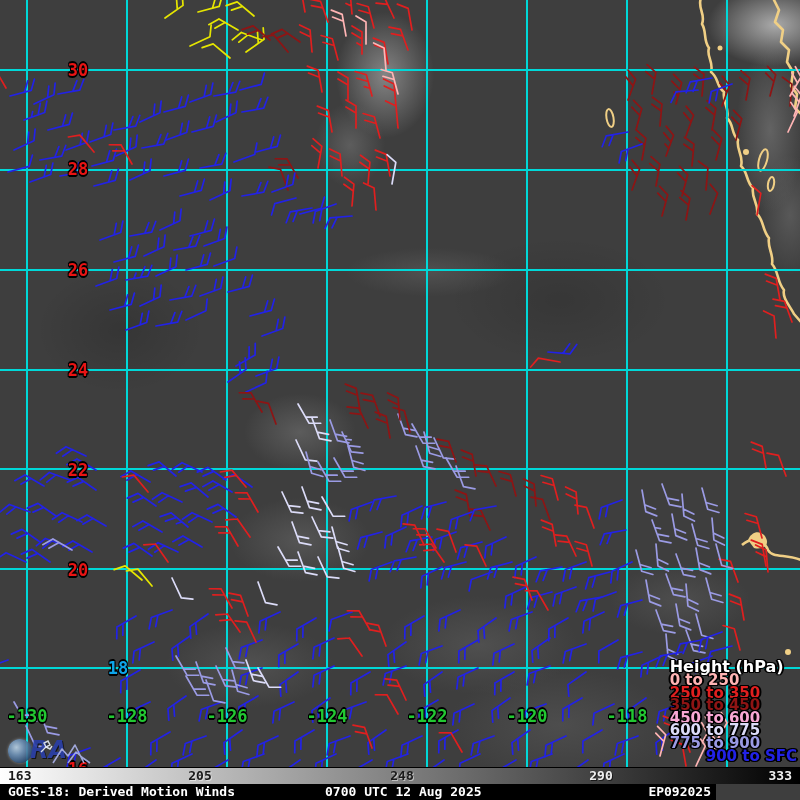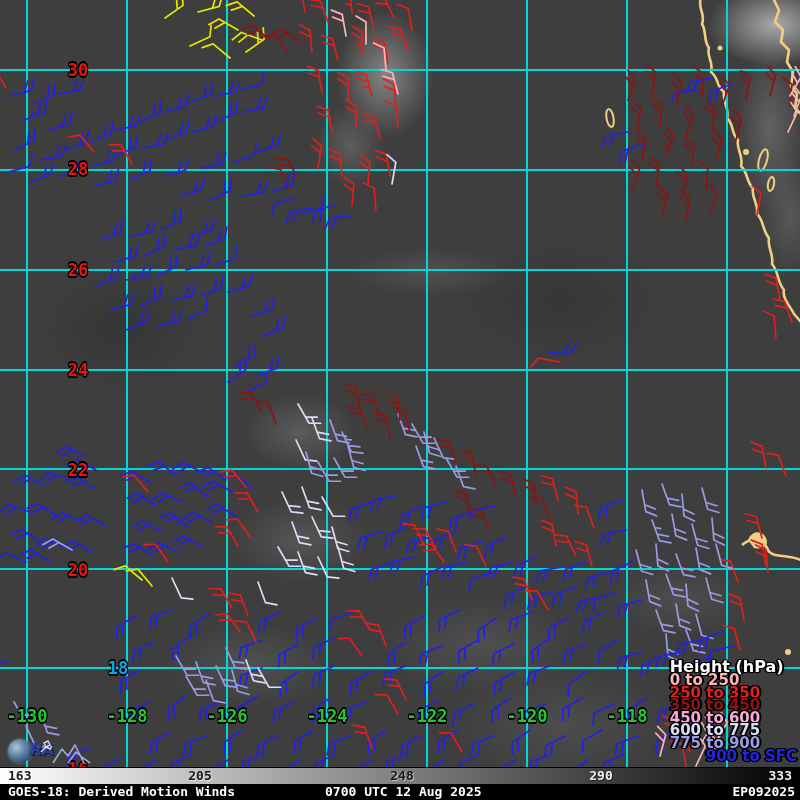--- a/index.html
+++ b/index.html
@@ -31,28 +31,28 @@
     text-shadow:-1px -1px 0 #000,1px -1px 0 #000,-1px 1px 0 #000,1px 1px 0 #000,0 2px 0 #000,0 -2px 0 #000;}
   #legend{position:absolute;right:3px;top:660px;text-align:left;
     font-family:"DejaVu Sans",sans-serif;font-weight:bold;font-size:15px;line-height:12.6px;
     letter-spacing:0;}
   #legend .row, #legend .title{
     text-shadow:-1px -1px 0 #000,1px -1px 0 #000,-1px 1px 0 #000,1px 1px 0 #000,-2px 0 0 #000,2px 0 0 #000;}
   #legend .title{color:#fff;font-size:16px;line-height:14px;}
   #colorbar{position:absolute;left:0;top:767px;width:800px;height:17px;
     background:linear-gradient(to right,#ffffff,#000000);border-top:1px solid #000;box-sizing:border-box;}
   #colorbar .cb{position:absolute;top:0px;font-weight:bold;font-size:13px;line-height:16px;}
-  #statusbar{position:absolute;left:0;top:784px;width:800px;height:16px;background:#000;}
+  #statusbar{position:absolute;left:0;top:784px;width:716px;height:16px;background:#000;}
   #statusbar span{position:absolute;top:0;color:#fff;font-weight:bold;font-size:13px;line-height:16px;white-space:pre;}
   #cira{position:absolute;left:2px;top:733px;width:86px;height:34px;opacity:.9;}
   #cira .globe{position:absolute;left:6px;top:6px;width:24px;height:24px;border-radius:50%;
     background:radial-gradient(circle at 35% 35%, #bcd4e8 0%, #6f93b8 35%, #2c4d74 75%, #16304e 100%);
     box-shadow:0 0 3px rgba(255,255,255,.4);}
   #cira .ra{position:absolute;left:28px;top:2px;font-family:"DejaVu Sans",sans-serif;
-    font-weight:bold;font-style:italic;font-size:16px;line-height:30px;color:#2a3fa8;
+    font-weight:bold;font-style:italic;font-size:24px;line-height:30px;color:#2a3fa8;
     text-shadow:1px 1px 0 #111;}
   #cira svg{position:absolute;}
 </style>
 </head>
 <body>
 
 <div id="stage">
   <div id="map">
     <div id="clouds"></div>
     <svg id="coast-svg" width="800" height="767" viewBox="0 0 800 767" style="position:absolute;left:0;top:0">

